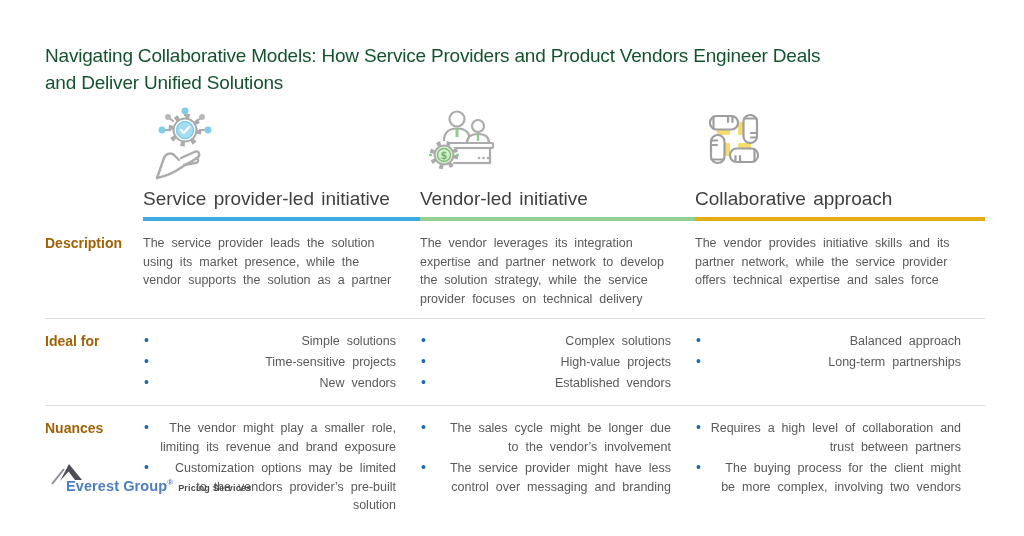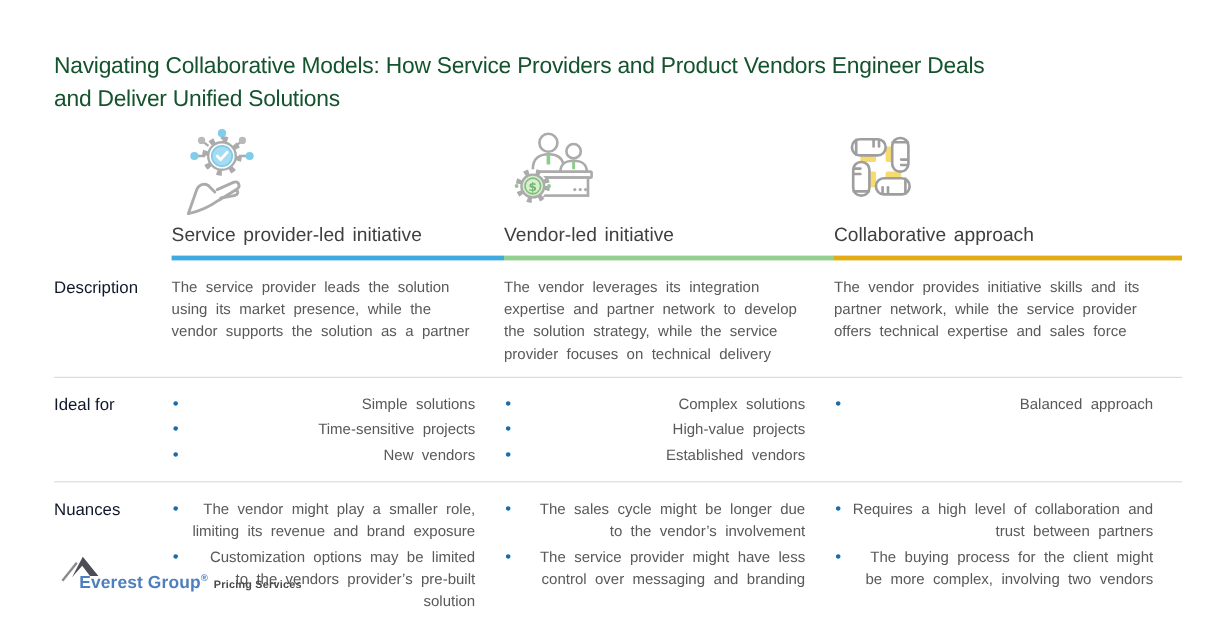--- a/index.html
+++ b/index.html
@@ -5,28 +5,28 @@
   html,body{margin:0;padding:0;}
   body{
     width:1024px;height:536px;background:#ffffff;overflow:hidden;position:relative;
     font-family:"Liberation Sans", sans-serif;color:#595959;
   }
   .page{padding:0 39px 0 45px;}
   .title{margin-top:42px;font-size:19px;line-height:27px;color:#14532d;letter-spacing:-0.2px;font-weight:400;}
   .grid{display:grid;grid-template-columns:98px 277px 275px 290px;}
   .col-head{display:flex;flex-direction:column;justify-content:flex-end;}
   .icon-wrap{height:80px;display:flex;align-items:flex-end;margin-left:8px;margin-top:6px;}
-  .col-title{font-size:16px;color:#3F3F3F;word-spacing:2px;padding:6px 0 7px 0;}
+  .col-title{font-size:19px;color:#3F3F3F;word-spacing:2px;padding:6px 0 7px 0;}
   .accent-bar{margin-left:98px;display:flex;height:4px;}
   .seg1{width:277px;height:4px;}
   .seg2{width:275px;height:4px;}
   .seg3{width:290px;height:4px;}
   .row{padding:13px 0 10px 0;}
   .row.bordered{border-bottom:1px solid var(--separator,#DCDCDC);}
-  .row-label{font-size:14px;color:#0f172a;padding-top:1px;}
+  .row-label{font-size:14px;color:#a16207;padding-top:1px;font-weight:bold;}
   .cell{font-size:12.5px;line-height:18.5px;color:#595959;word-spacing:3.5px;padding-right:24px;}
   ul.bullets{list-style:none;margin:0;padding:0;text-align:right;}
   ul.bullets li{position:relative;padding-left:15px;margin-bottom:3px;}
   ul.bullets li::before{content:"\2022";color:var(--bullet,#1B6CA8);position:absolute;left:1px;top:-1px;font-size:14px;}
   .row-ideal ul.bullets li{margin-bottom:2.5px;}
   .footer{position:absolute;left:50px;bottom:38px;width:230px;height:36px;}
   .logo-mark{position:absolute;left:0;top:-2px;}
   .logo-text{position:absolute;left:16px;top:15px;white-space:nowrap;}
   .brand{font-size:14.5px;font-weight:600;color:var(--logo-blue,#4D7EBD);letter-spacing:0.1px;}
   .reg{font-size:8px;color:var(--logo-blue,#4D7EBD);vertical-align:super;font-weight:600;}
@@ -155,20 +155,21 @@
     <div class="cell">
       <ul class="bullets">
         <li>Complex solutions</li>
         <li>High-value projects</li>
         <li>Established vendors</li>
       </ul>
     </div>
     <div class="cell">
       <ul class="bullets">
         <li>Balanced approach</li>
+        <li>Long-term partnerships</li>
       </ul>
     </div>
   </div>
 
   <div class="grid row row-nuances">
     <div class="row-label">Nuances</div>
     <div class="cell">
       <ul class="bullets">
         <li>The vendor might play a smaller role, limiting its revenue and brand exposure</li>
         <li>Customization options may be limited to the vendors provider’s pre-built solution</li>

